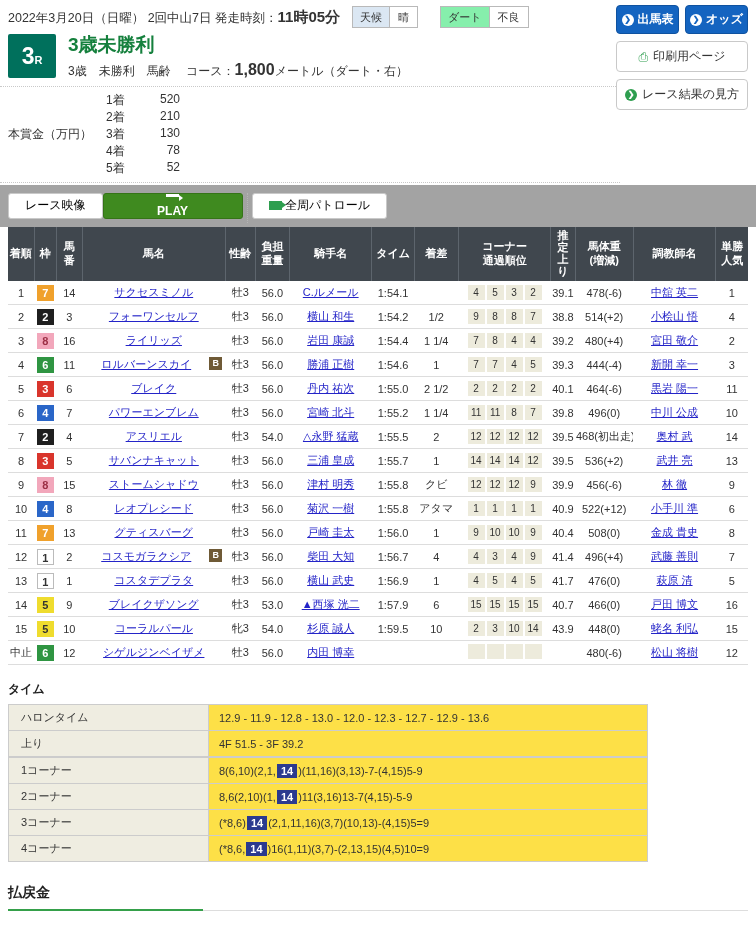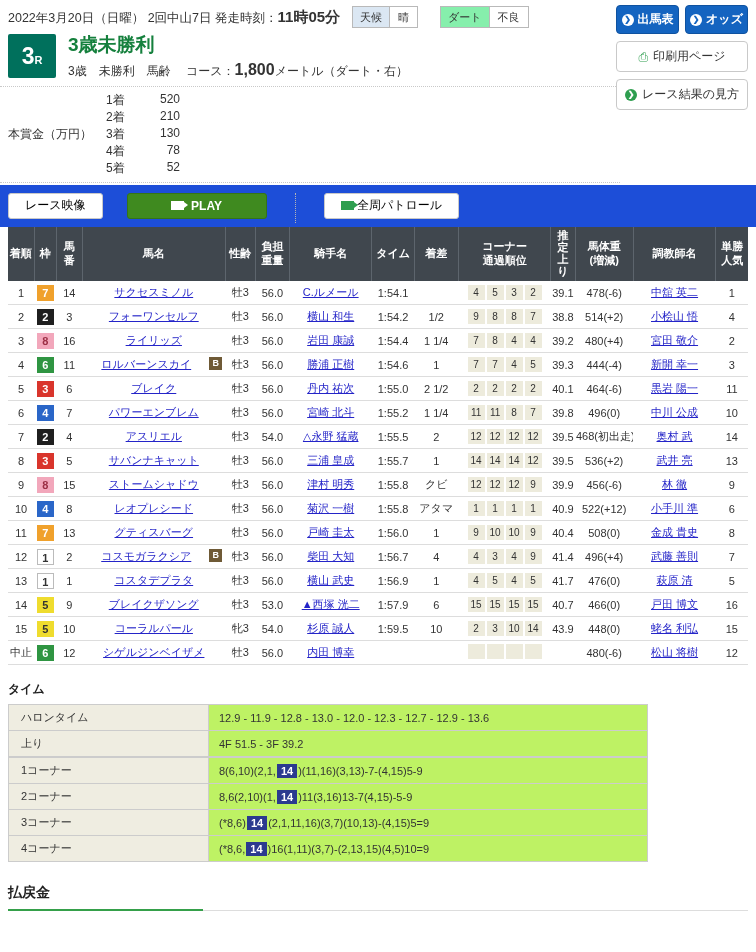--- a/index.html
+++ b/index.html
@@ -41,25 +41,25 @@
   .course-val { font-size: 16px; font-weight: bold; }
 
   .prize-row { display: flex; gap: 0; border-top: 1px dotted #c9c9c9; border-bottom: 1px dotted #c9c9c9;
     padding: 5px 8px; font-size: 12px; align-items: center; width: 620px; }
   .prize-label { margin-right: 14px; white-space: nowrap; }
   .prize-item { display: flex; width: 96px; }
   .prize-place { width: 36px; }
   .prize-amt { width: 52px; text-align: right; padding-right: 14px; }
 
   
-  .video-strip { background: #1d4ed8; margin-top: 2px; padding: 8px; display: flex; gap: 24px; height: 42px; }
+  .video-strip { background: #a3a3a3; margin-top: 2px; padding: 8px; display: flex; gap: 0; height: 42px; }
   .btn-video { background: #fff; border: 1px solid #c9c9c9; border-radius: 3px; height: 26px; padding: 0 16px;
     font-size: 12px; display: flex; align-items: center; cursor: pointer; }
   .btn-play { background: #3f8a1f; border: 1px solid #357417; color: #fff; font-weight: bold; width: 140px; height: 26px;
-    border-radius: 3px; display: flex; align-items: center; justify-content: center; gap: 7px; font-size: 12px; cursor: pointer; }
+    border-radius: 3px; display: flex; align-items: center; justify-content: center; gap: 7px; font-size: 12px; cursor: pointer; flex-direction: column; }
   .cam { display: inline-block; width: 13px; height: 9px; background: currentColor; position: relative; }
   .cam:after { content: ""; position: absolute; right: -4px; top: 1px; border-left: 4px solid currentColor;
     border-top: 3px solid transparent; border-bottom: 3px solid transparent; }
   .cam-green { color: #2e9e4f; }
   .strip-divider { border-left: 1px dotted #b5b5b5; height: 30px; margin: 0 4px; }
 
   
   table.results { border-collapse: collapse; table-layout: fixed; width: 740px; margin: 0 8px; }
   table.results thead th { background: #40474e; color: #fff; font-size: 11px; font-weight: bold;
     border-right: 1px solid #5d656d; padding: 2px 0; height: 48px; white-space: pre-line; vertical-align: middle; line-height: 1.25; }
@@ -71,21 +71,21 @@
   a.lnk { color: #2424c8; text-decoration: underline; cursor: pointer; }
   .waku-box { display: inline-block; width: 17px; height: 16px; line-height: 16px; font-weight: bold; font-size: 11px; text-align: center; }
   .corner-cell span { display: inline-block; width: 17px; height: 15px; line-height: 15px; background: #edebdc;
     margin: 0 1px; font-size: 10px; text-align: center; }
   .b-badge { display: inline-block; width: 13px; height: 13px; background: #6f5a36; color: #fff; font-size: 9px;
     font-weight: bold; line-height: 13px; text-align: center; float: right; margin-right: 2px; }
 
   
   .sec-title { font-weight: bold; font-size: 12px; margin: 16px 8px 6px; color: #222; }
   table.kv { border-collapse: collapse; width: 640px; margin: 0 8px; }
-  table.kv td { border: 1px solid #ccc; font-size: 11px; height: 26px; padding: 2px 10px; background: #bef264; }
+  table.kv td { border: 1px solid #ccc; font-size: 11px; height: 26px; padding: 2px 10px; background: #fde047; }
   table.kv td.lbl { background: #efede1; width: 200px; padding-left: 12px; }
   .hl14 { background: #2b3a8f; color: #fff; font-weight: bold; padding: 1px 4px; margin: 0 1px; }
 
   
   .pay-title { font-size: 14px; font-weight: bold; margin: 22px 8px 6px; color: #222; }
   .pay-rule { margin: 0 8px 10px; border-bottom: 1px solid #ddd; position: relative; height: 3px; width: 740px; }
   .pay-rule:before { content: ""; position: absolute; left: 0; top: 1px; width: 195px; height: 2px; background: #35a04a; }
 </style>
 </head>
 <body>

